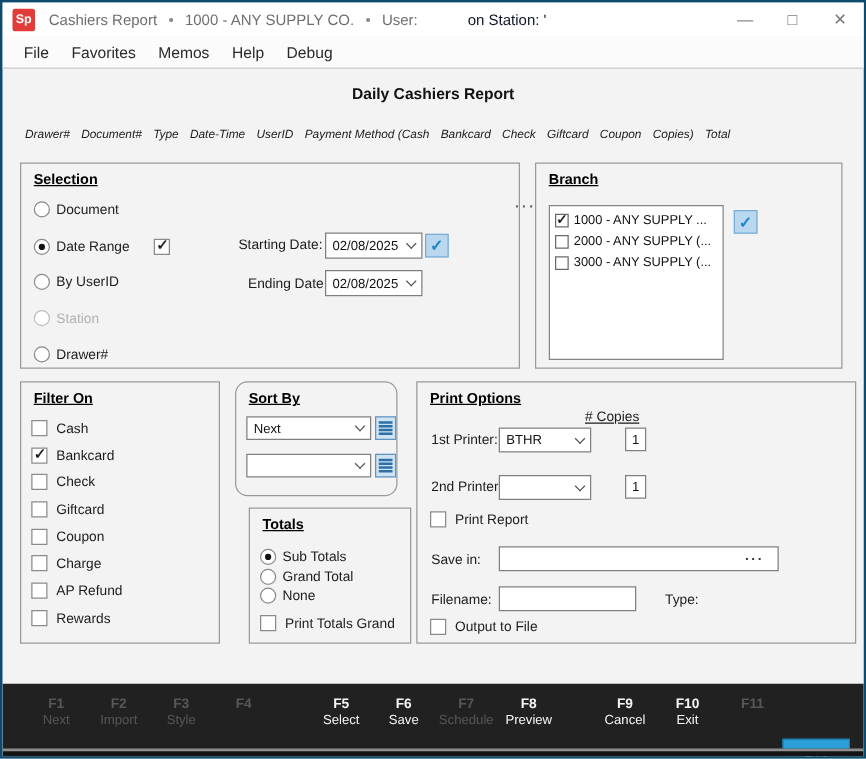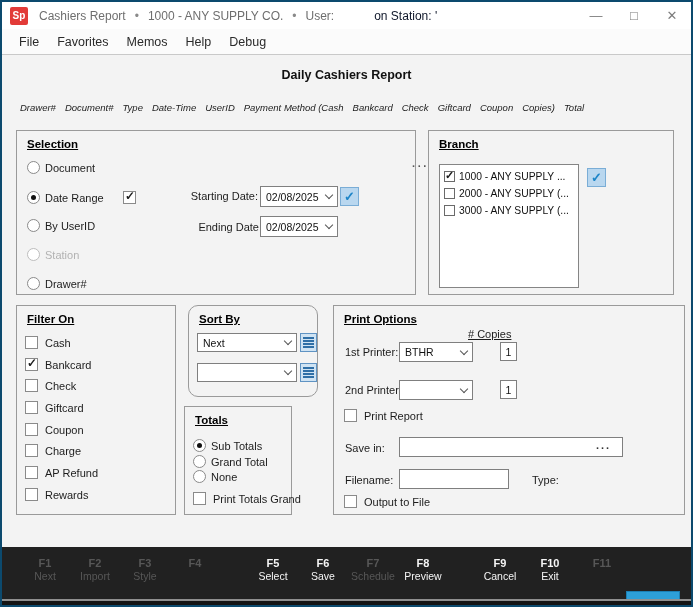--- a/index.html
+++ b/index.html
@@ -252,21 +252,21 @@
       <span class="chev"></span>
     </div>
     <div class="listbtn" style="left:111px; top:57px;">
         <i></i>
         <i></i>
         <i></i>
         <i></i>
       </div>
   </div>
 
-  <div class="gbox" style="left:182px; top:404px; width:108px; height:109px;">
+  <div class="gbox" style="left:197px; top:404px; width:130px; height:109px;">
     <div class="gbox-header">Totals</div>
     <span class="radio checked" style="left:8px; top:32px;"></span>
     <span class="ctl-label" style="left:26px; top:33px;">Sub Totals</span>
     <span class="radio" style="left:8px; top:48px;"></span>
     <span class="ctl-label" style="left:26px; top:49px;">Grand Total</span>
     <span class="radio" style="left:8px; top:63px;"></span>
     <span class="ctl-label" style="left:26px; top:64px;">None</span>
     <span class="cb" style="left:8px; top:85px;"></span>
     <span class="ctl-label" style="left:28px; top:86px;">Print Totals Grand</span>
   </div>

